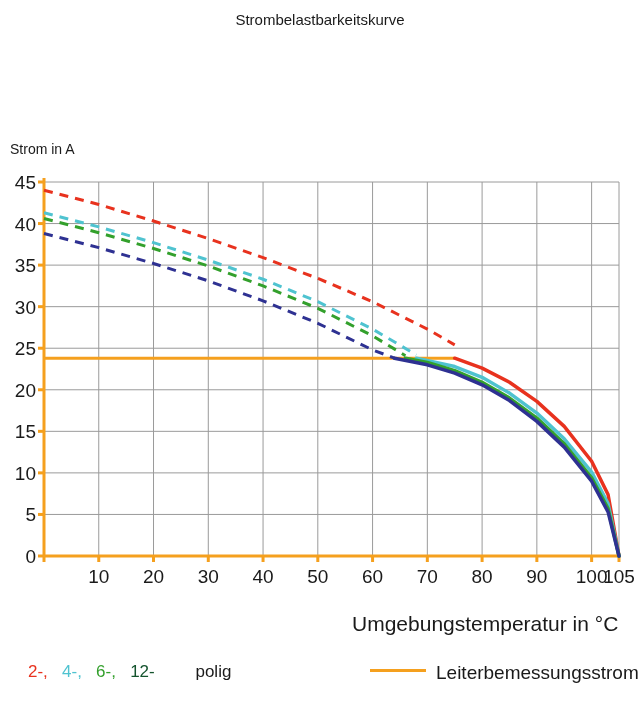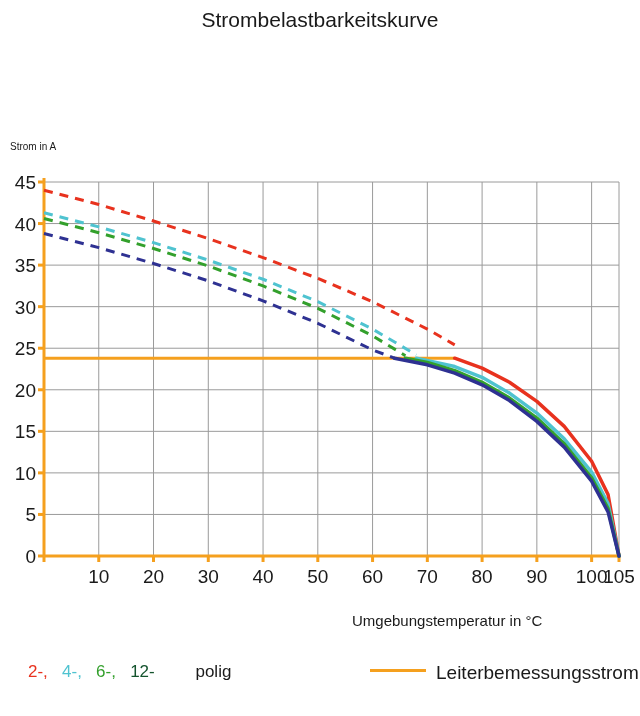--- a/index.html
+++ b/index.html
@@ -13,37 +13,37 @@
     font-family: "Liberation Sans", sans-serif;
     color: #000000;
     overflow: hidden;
     position: relative;
   }
   .title-block {
     text-align: center;
     padding-top: 6px;
   }
   .title-line {
-    font-size: 21px;
+    font-size: 15px;
     line-height: 27px;
     color: #1a1a1a;
     white-space: nowrap;
   }
   .axis-label-y {
     position: absolute;
     left: 10px;
     top: 141px;
-    font-size: 10px;
+    font-size: 14px;
     color: #1a1a1a;
   }
   .axis-label-x {
     position: absolute;
     left: 352px;
     top: 612px;
-    font-size: 15px;
+    font-size: 21px;
     color: #1a1a1a;
   }
   #plot-wrap {
     position: absolute;
     left: 0;
     top: 160px;
     width: 640px;
     height: 440px;
   }
   .legend {

